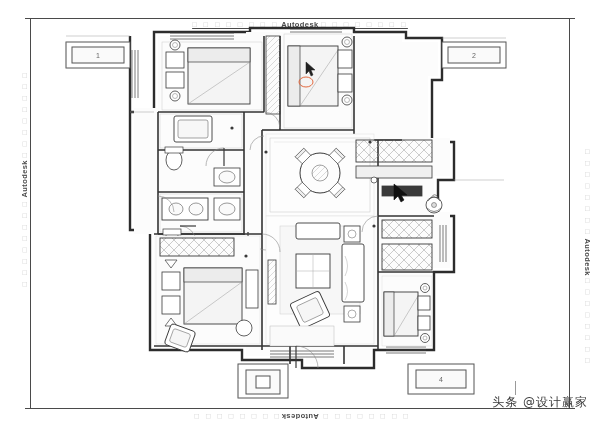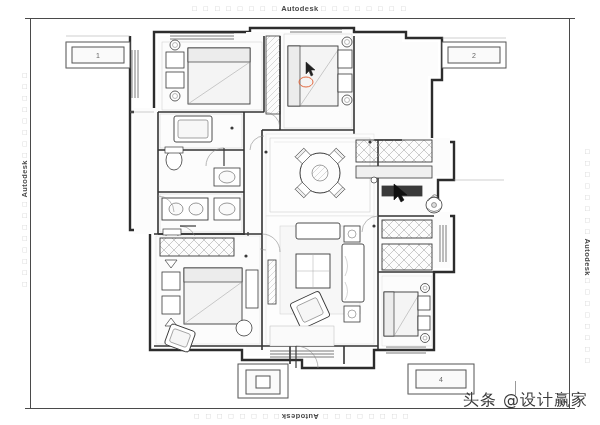--- a/index.html
+++ b/index.html
@@ -12,32 +12,32 @@
   .wm-line{position:absolute;background:#4a4a4a;}
   .wm-top{left:25px;top:18px;width:550px;height:1px;}
   .wm-bottom{left:25px;top:408px;width:550px;height:1px;}
   .wm-left{left:30px;top:18px;width:1px;height:390px;}
   .wm-right{left:569px;top:18px;width:1px;height:390px;}
 
   .wm-text{position:absolute;font-size:7.5px;letter-spacing:.4px;
            color:#4a4a4a;white-space:nowrap;font-weight:bold;}
   .wm-ghost{color:#c9c9c9;font-weight:normal;letter-spacing:2.4px;}
 
-  #wm-top-text{left:50%;top:4px;transform:translateX(-50%);}
+  #wm-top-text{left:50%;top:20px;transform:translateX(-50%);text-decoration:underline;}
   #wm-bottom-text{left:50%;top:412px;transform:translateX(-50%) rotate(180deg);}
   #wm-left-text{left:-36px;top:222px;width:120px;text-align:center;
                 transform:rotate(-90deg);transform-origin:center;}
   #wm-right-text{left:527px;top:205px;width:120px;text-align:center;
                  transform:rotate(90deg);transform-origin:center;}
 
   
   #plan-canvas{position:absolute;left:34px;top:20px;width:532px;height:386px;}
 
   
-  #attribution{position:absolute;right:12px;bottom:14px;font-size:16px;
+  #attribution{position:absolute;right:12px;bottom:14px;font-size:12px;
                color:#3a3a3a;letter-spacing:1px;white-space:nowrap;
                font-family:"DejaVu Sans",sans-serif;text-align:center;}
   #attr-tick{position:absolute;right:84px;bottom:30px;width:1px;height:14px;
              background:#9a9a9a;}
 </style>
 </head>
 <body>
 
 <div id="sheet">
 

